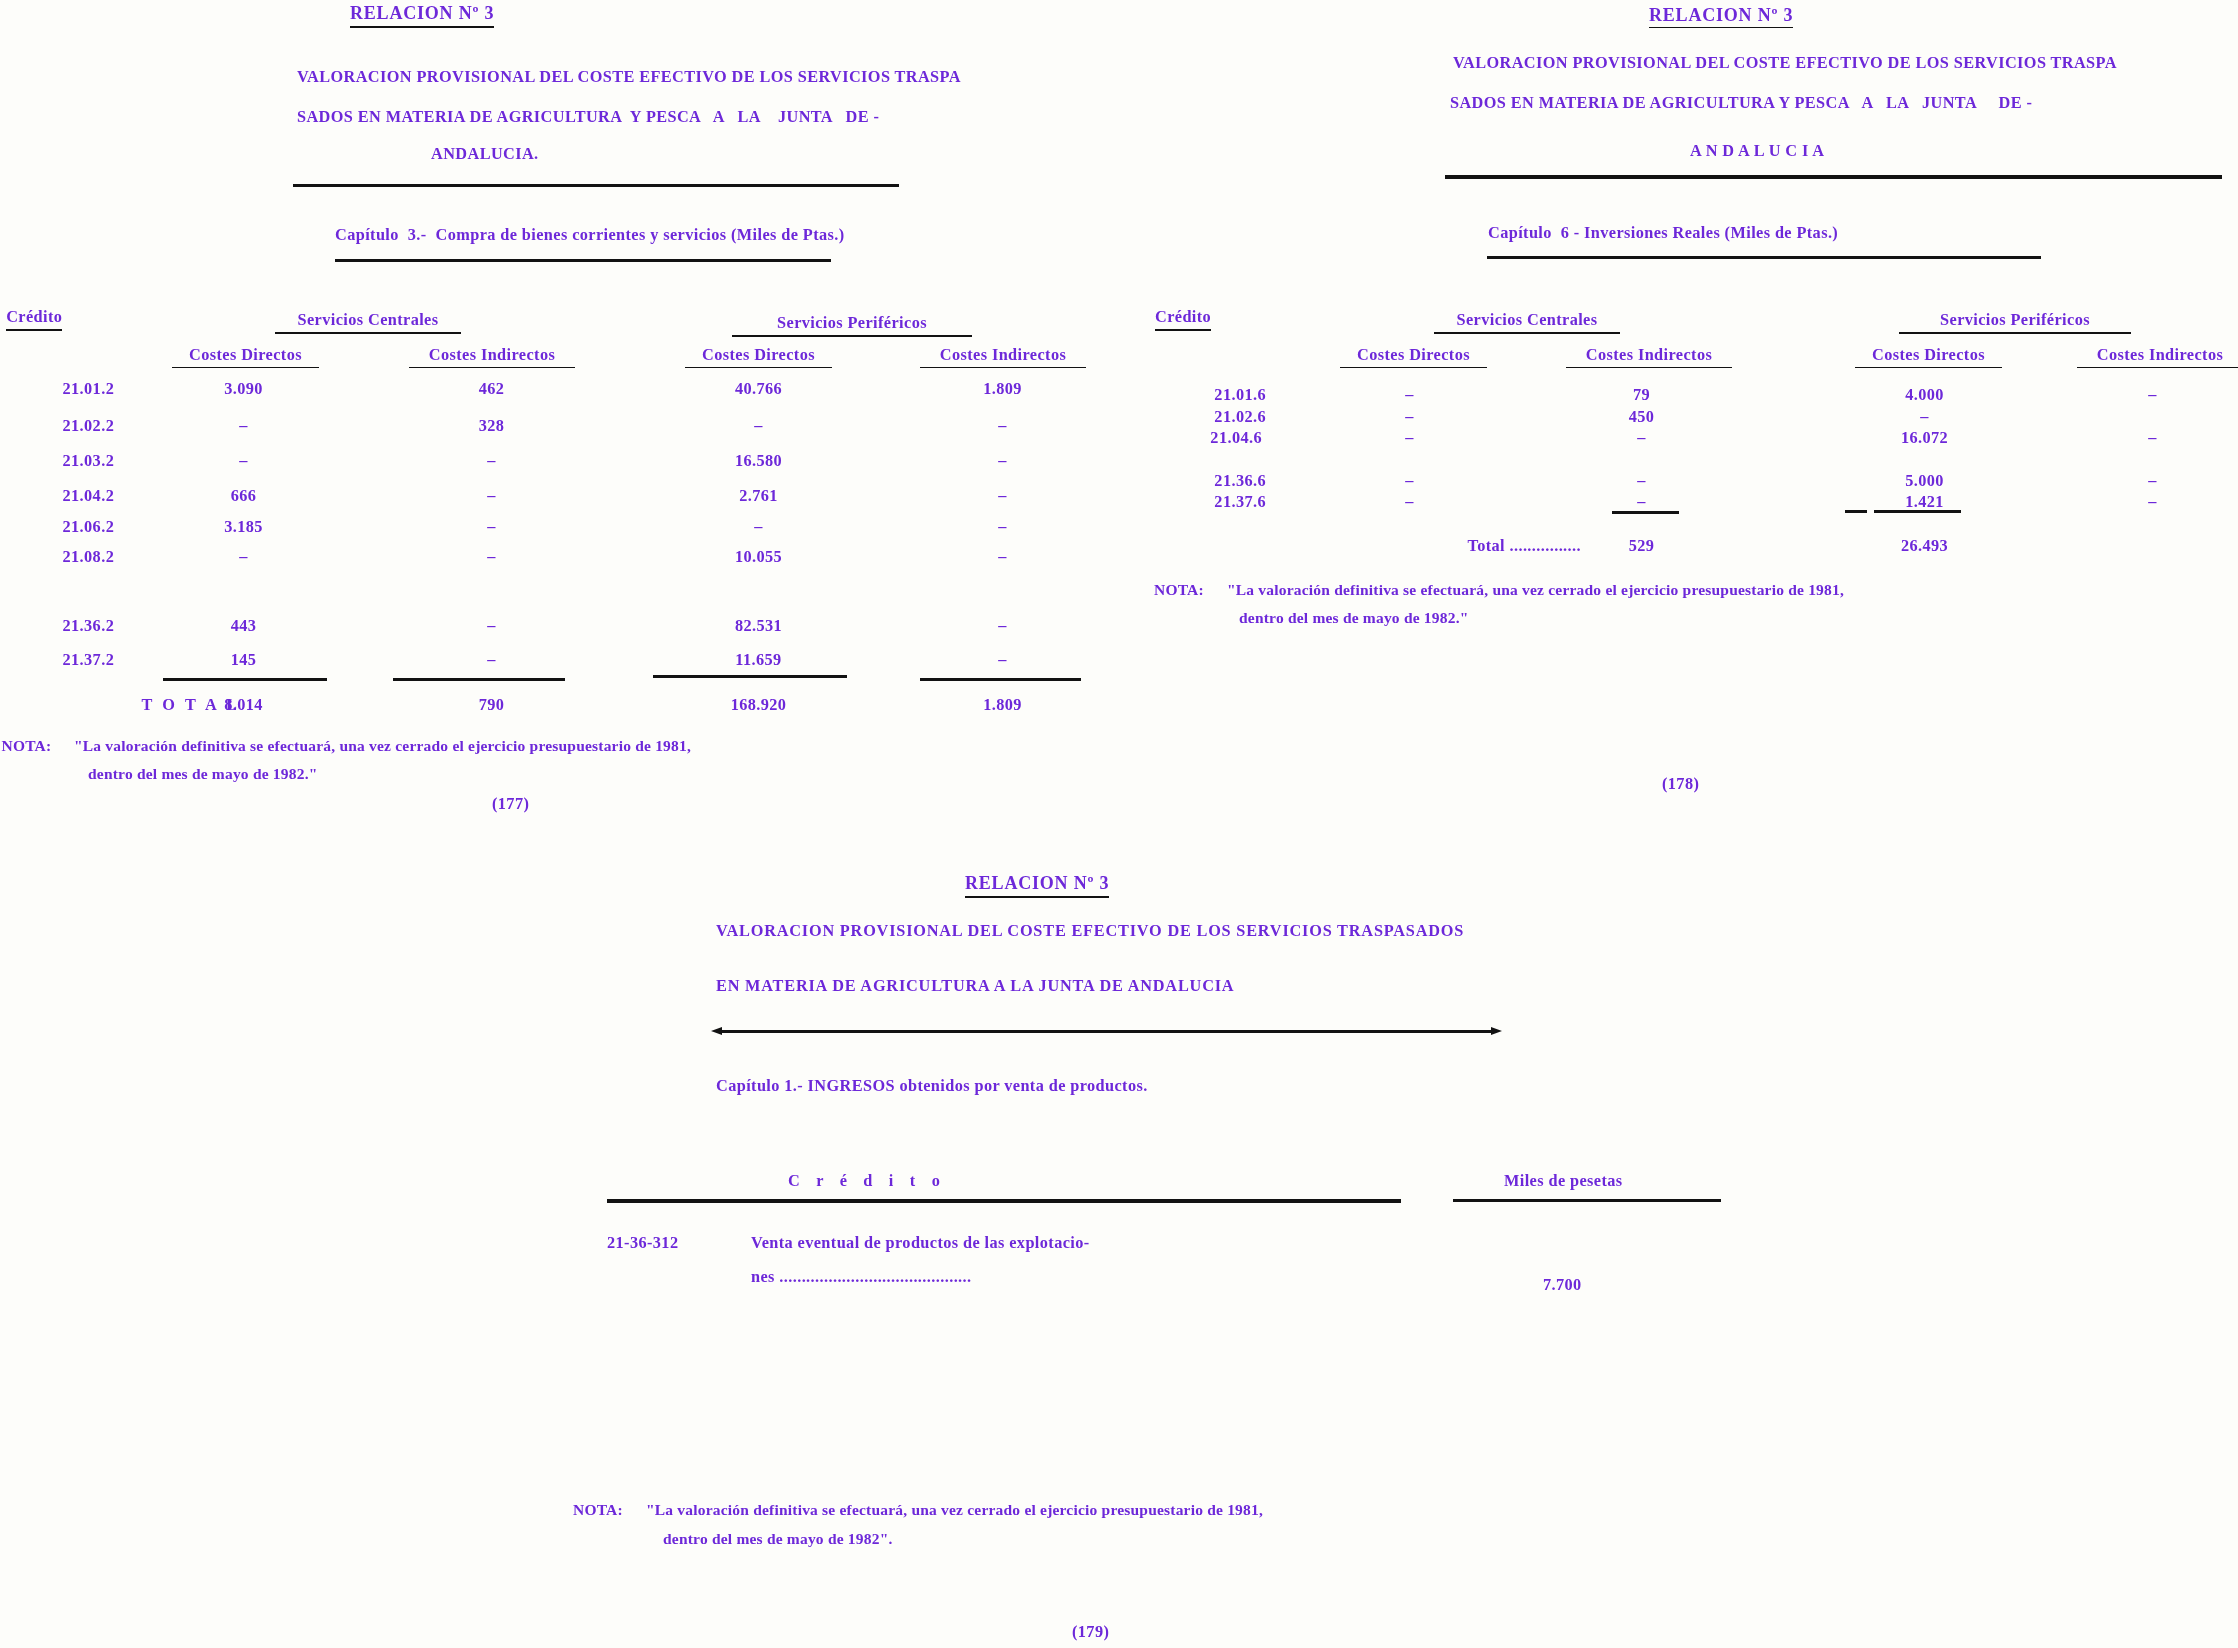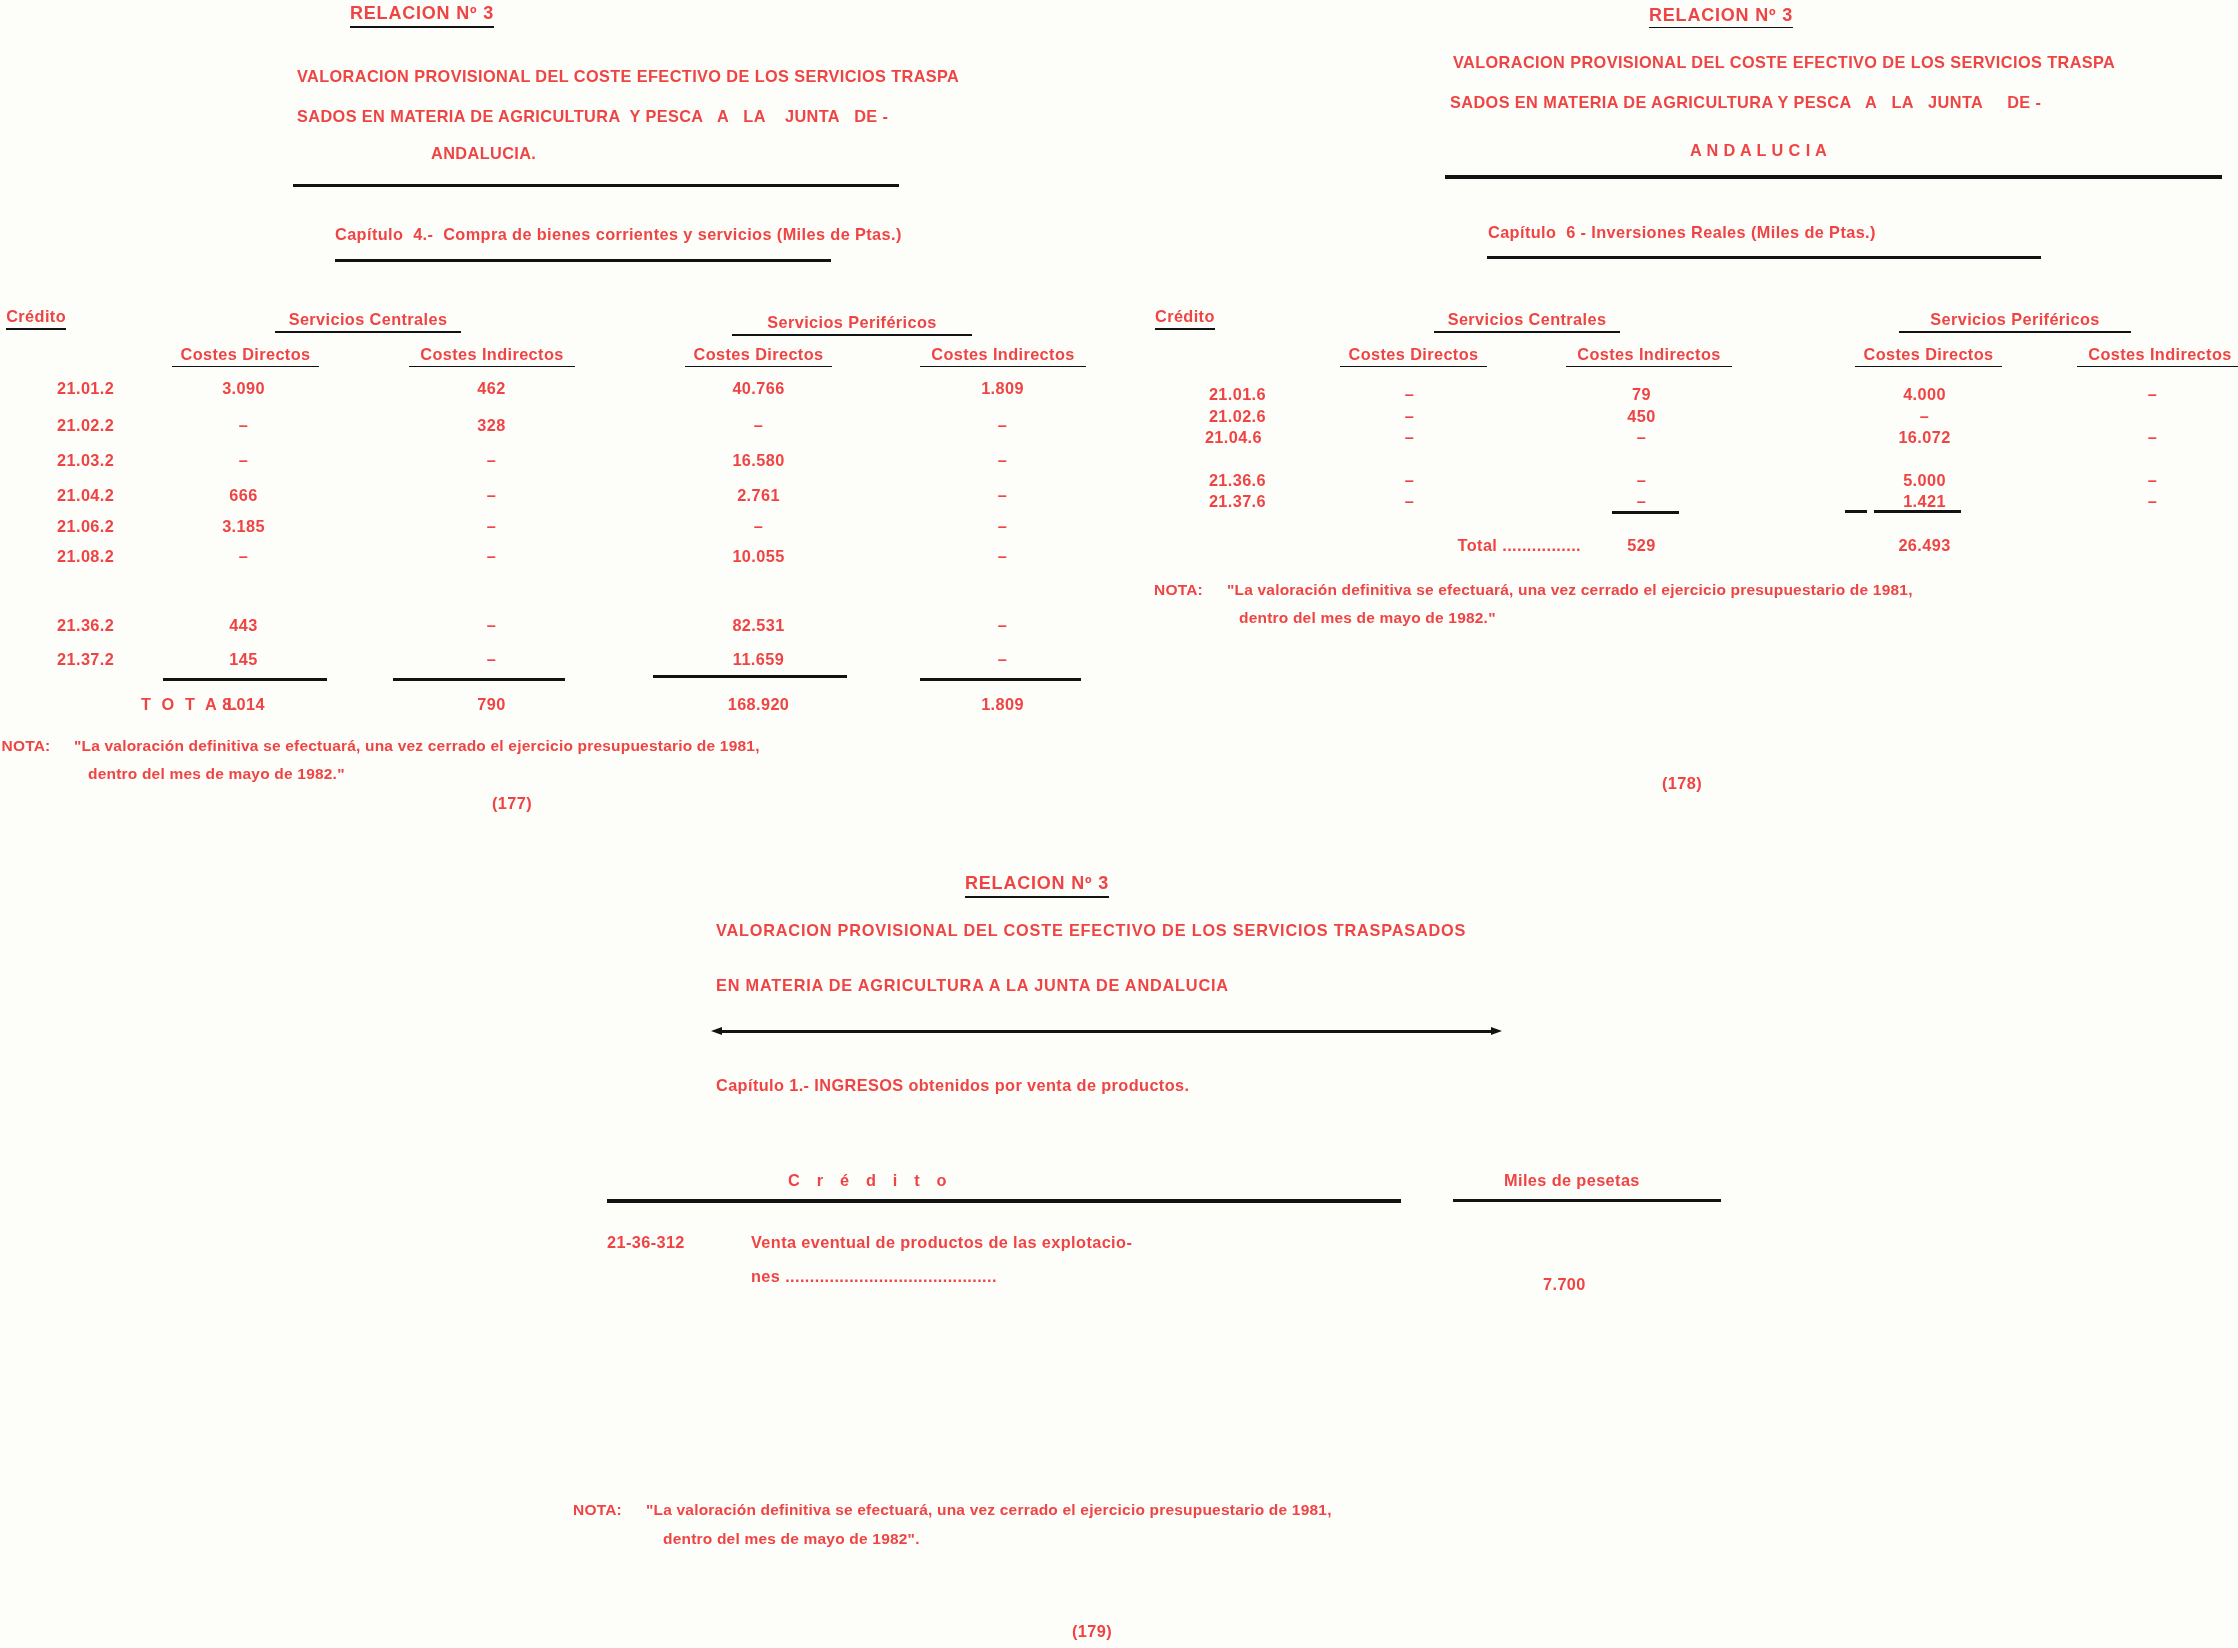--- a/index.html
+++ b/index.html
@@ -1,19 +1,19 @@
 <!DOCTYPE html>
 <html style="font-size:12.4px"><head>
 <meta charset="utf-8">
 <style>
   html,body{margin:0;padding:0;background:#e8e8e4;}
   #canvas{
     position:relative;width:2239px;height:1649px;background:#fdfdfa;
-    font-family:Liberation Sans, sans-serif;
-    font-weight:700;color:#ef4444;overflow:hidden;
+    font-family:Liberation Serif, serif;
+    font-weight:700;color:#6d28d9;overflow:hidden;
   }
   .abs{position:absolute;white-space:pre;}
   .fs21{font-size:16.3px;letter-spacing:0.4px;}
   .fs20{font-size:15.5px;letter-spacing:0.2px;}
   .fs23{font-size:18px;letter-spacing:0.8px;}
   .u3{border-bottom:2.3px solid #121212;padding-bottom:2.3px;}
   .u2{border-bottom:1.5px solid #121212;padding-bottom:1.5px;}
   .rule{position:absolute;background:#121212;}
   .cell{position:absolute;text-align:center;font-size:16.3px;letter-spacing:0.4px;white-space:pre;}
   .cl{text-align:right;}
@@ -26,21 +26,21 @@
 
 <div id="canvas">
 
   <div>
     <div class="abs fs23 u3" style="left:350px;top:3.1px;">RELACION Nº 3</div>
     <div class="abs fs21" style="left:297px;top:67px;">VALORACION PROVISIONAL DEL COSTE EFECTIVO DE LOS SERVICIOS TRASPA</div>
     <div class="abs fs21" style="left:297px;top:107px;">SADOS EN MATERIA DE AGRICULTURA  Y PESCA   A   LA    JUNTA   DE -</div>
     <div class="abs fs21" style="left:431px;top:144px;">ANDALUCIA.</div>
     <div class="rule" style="left:293px;top:184px;width:606px;height:3.1px;"></div>
 
-    <div class="abs fs21" style="left:335px;top:225px;">Capítulo  4.-  Compra de bienes corrientes y servicios (Miles de Ptas.)</div>
+    <div class="abs fs21" style="left:335px;top:225px;">Capítulo  3.-  Compra de bienes corrientes y servicios (Miles de Ptas.)</div>
     <div class="rule" style="left:335px;top:259px;width:496px;height:3.1px;"></div>
 
     <div class="abs fs21 u3" style="left:6.2px;top:307px;">Crédito</div>
     <div class="abs fs21 u3 ctr" style="left:275px;top:310px;width:186px;">Servicios Centrales</div>
     <div class="abs fs21 u3 ctr" style="left:732px;top:313px;width:240px;">Servicios Periféricos</div>
     <div class="abs fs21 u2 ctr" style="left:172px;top:345px;width:147px;">Costes Directos</div>
     <div class="abs fs21 u2 ctr" style="left:409px;top:345px;width:166px;">Costes Indirectos</div>
     <div class="abs fs21 u2 ctr" style="left:685px;top:345px;width:147px;">Costes Directos</div>
     <div class="abs fs21 u2 ctr" style="left:920px;top:345px;width:166px;">Costes Indirectos</div>
 

